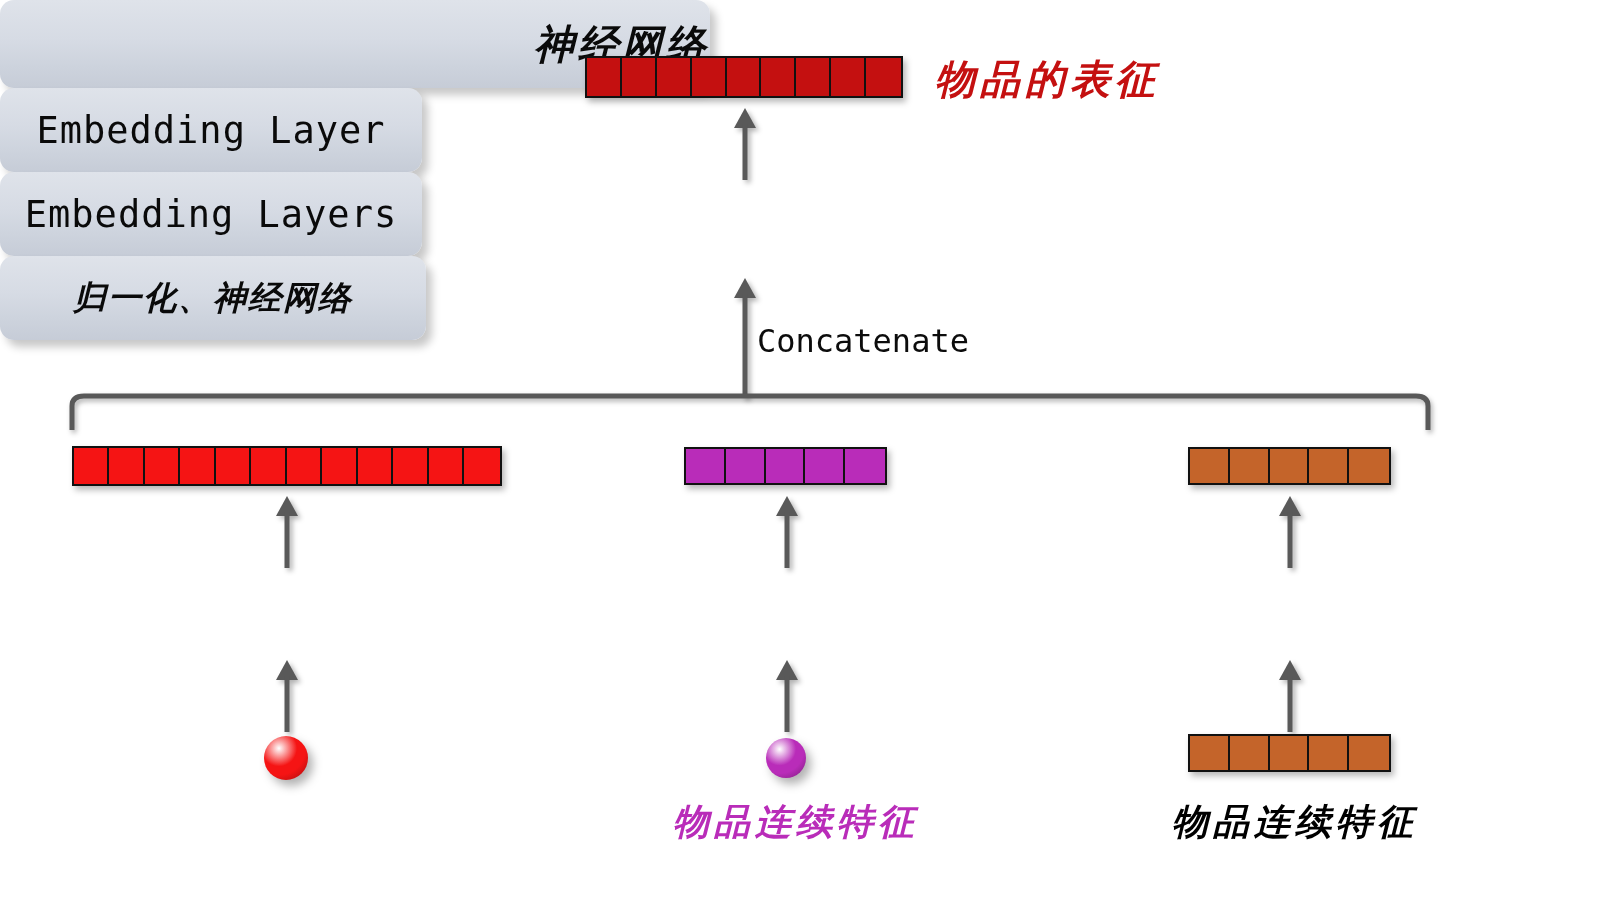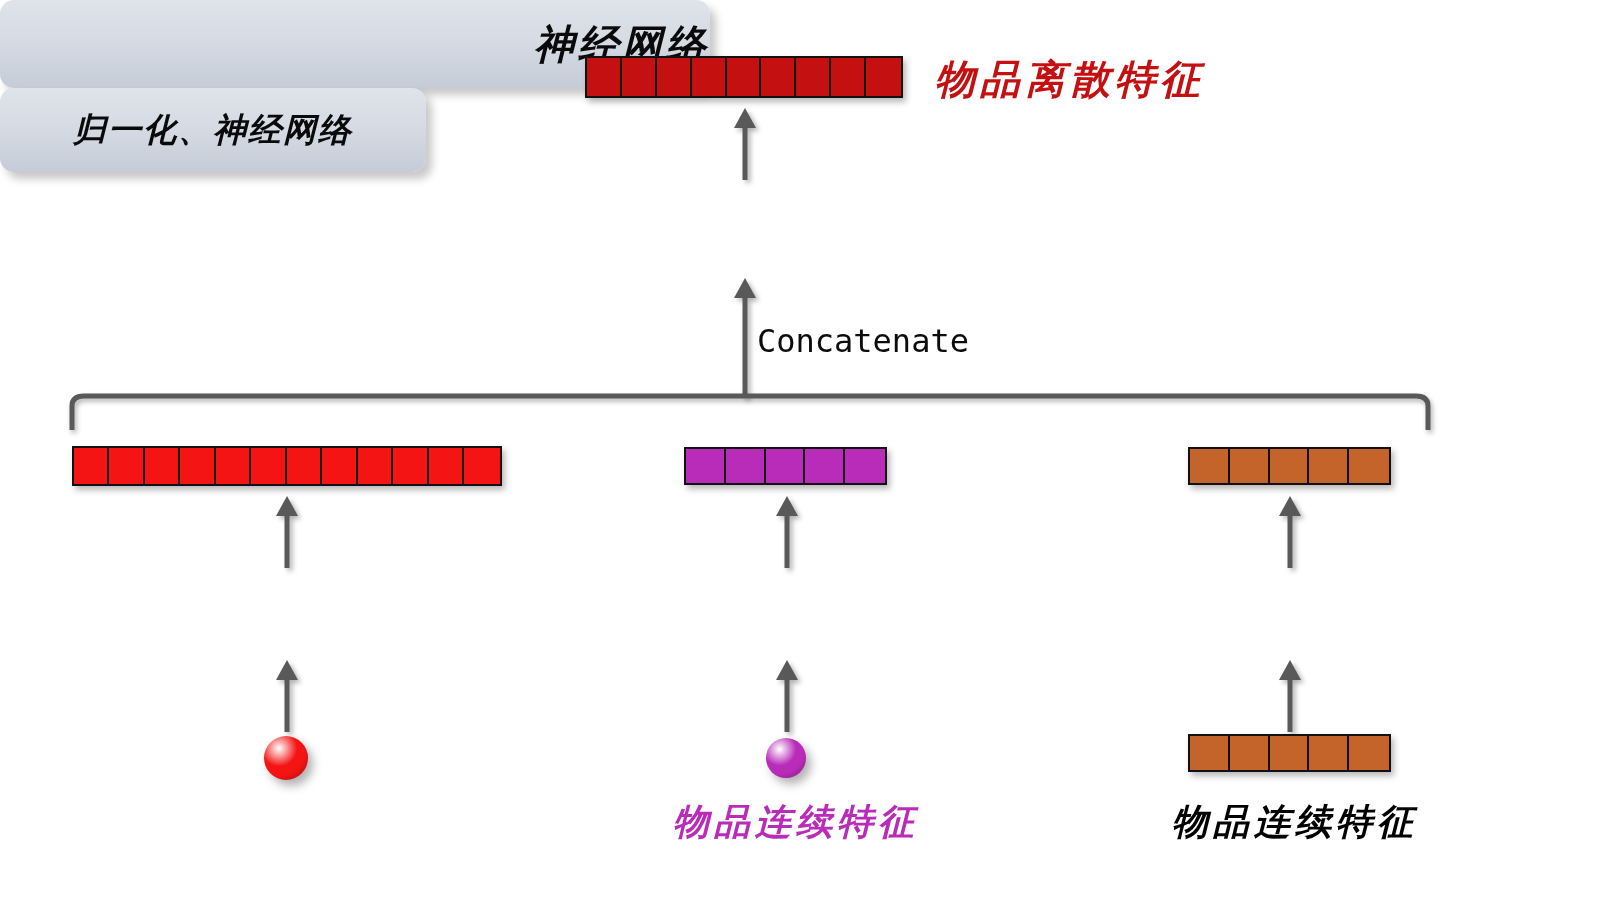--- a/index.html
+++ b/index.html
@@ -108,21 +108,21 @@
       <div class="cell" style="background: rgb(196, 16, 16); width: 11.1111%;"></div>
       <div class="cell" style="background: rgb(196, 16, 16); width: 11.1111%;"></div>
       <div class="cell" style="background: rgb(196, 16, 16); width: 11.1111%;"></div>
       <div class="cell" style="background: rgb(196, 16, 16); width: 11.1111%;"></div>
       <div class="cell" style="background: rgb(196, 16, 16); width: 11.1111%;"></div>
       <div class="cell" style="background: rgb(196, 16, 16); width: 11.1111%;"></div>
       <div class="cell" style="background: rgb(196, 16, 16); width: 11.1111%;"></div>
       <div class="cell" style="background: rgb(196, 16, 16); width: 11.1111%;"></div>
     </div>
 
-  <div class="caption" id="out-caption" style="left:935px; top:52px; font-size:40px; color:#c41010;">物品离散特征</div>
+  <div class="caption" id="out-caption" style="left:935px; top:52px; font-size:40px; color:#c41010;">物品的表征</div>
 
   <div class="arrow" style="left:730px; top:108px; width:30px; height:72px;">
     <div class="head"></div>
     <div class="shaft" style="top:16px; height:56px;"></div>
   </div>
 
   <div class="procbox" id="nn-box" style="left:393px; top:182px; width:710px; height:88px;justify-content:flex-end;">
     <span class="label-cn" style="font-size:40px;">神经网络</span>
   </div>
 
@@ -153,20 +153,23 @@
       <div class="cell" style="background: rgb(245, 20, 20); width: 8.33333%;"></div>
       <div class="cell" style="background: rgb(245, 20, 20); width: 8.33333%;"></div>
       <div class="cell" style="background: rgb(245, 20, 20); width: 8.33333%;"></div>
     </div>
 
   <div class="arrow" style="left:272px; top:496px; width:30px; height:72px;">
     <div class="head"></div>
     <div class="shaft" style="top:16px; height:56px;"></div>
   </div>
 
+  <div class="procbox" id="b0-box" style="left:76px; top:568px; width:422px; height:84px;">
+    <span class="label-mono" style="font-size:37px;">Embedding Layer</span>
+  </div>
 
   <div class="arrow" style="left:272px; top:660px; width:30px; height:72px;">
     <div class="head"></div>
     <div class="shaft" style="top:16px; height:56px;"></div>
   </div>
 
   <div class="sphere" id="b0-sphere" style="left: 264px; top: 736px; width: 44px; height: 44px; background: radial-gradient(circle at 34% 28%, rgb(255, 255, 255) 0%, rgb(245, 20, 20) 42%, rgb(245, 20, 20) 62%, rgba(0, 0, 0, 0.35) 100%), rgb(245, 20, 20);"></div>
 
 
   <div class="vector abs" id="b1-vec" style="left:684px; top:447px; width:203px; height:38px;">
@@ -175,20 +178,23 @@
       <div class="cell" style="background: rgb(185, 44, 185); width: 20%;"></div>
       <div class="cell" style="background: rgb(185, 44, 185); width: 20%;"></div>
       <div class="cell" style="background: rgb(185, 44, 185); width: 20%;"></div>
     </div>
 
   <div class="arrow" style="left:772px; top:496px; width:30px; height:72px;">
     <div class="head"></div>
     <div class="shaft" style="top:16px; height:56px;"></div>
   </div>
 
+  <div class="procbox" id="b1-box" style="left:578px; top:568px; width:422px; height:84px;">
+    <span class="label-mono" style="font-size:37px;">Embedding Layers</span>
+  </div>
 
   <div class="arrow" style="left:772px; top:660px; width:30px; height:72px;">
     <div class="head"></div>
     <div class="shaft" style="top:16px; height:56px;"></div>
   </div>
 
   <div class="sphere" id="b1-sphere" style="left: 766px; top: 738px; width: 40px; height: 40px; background: radial-gradient(circle at 34% 28%, rgb(255, 255, 255) 0%, rgb(185, 44, 185) 42%, rgb(185, 44, 185) 62%, rgba(0, 0, 0, 0.35) 100%), rgb(185, 44, 185);"></div>
 
   <div class="caption" id="b1-caption" style="left:673px; top:798px; font-size:36px; color:#b92cb9;">物品连续特征</div>
 

